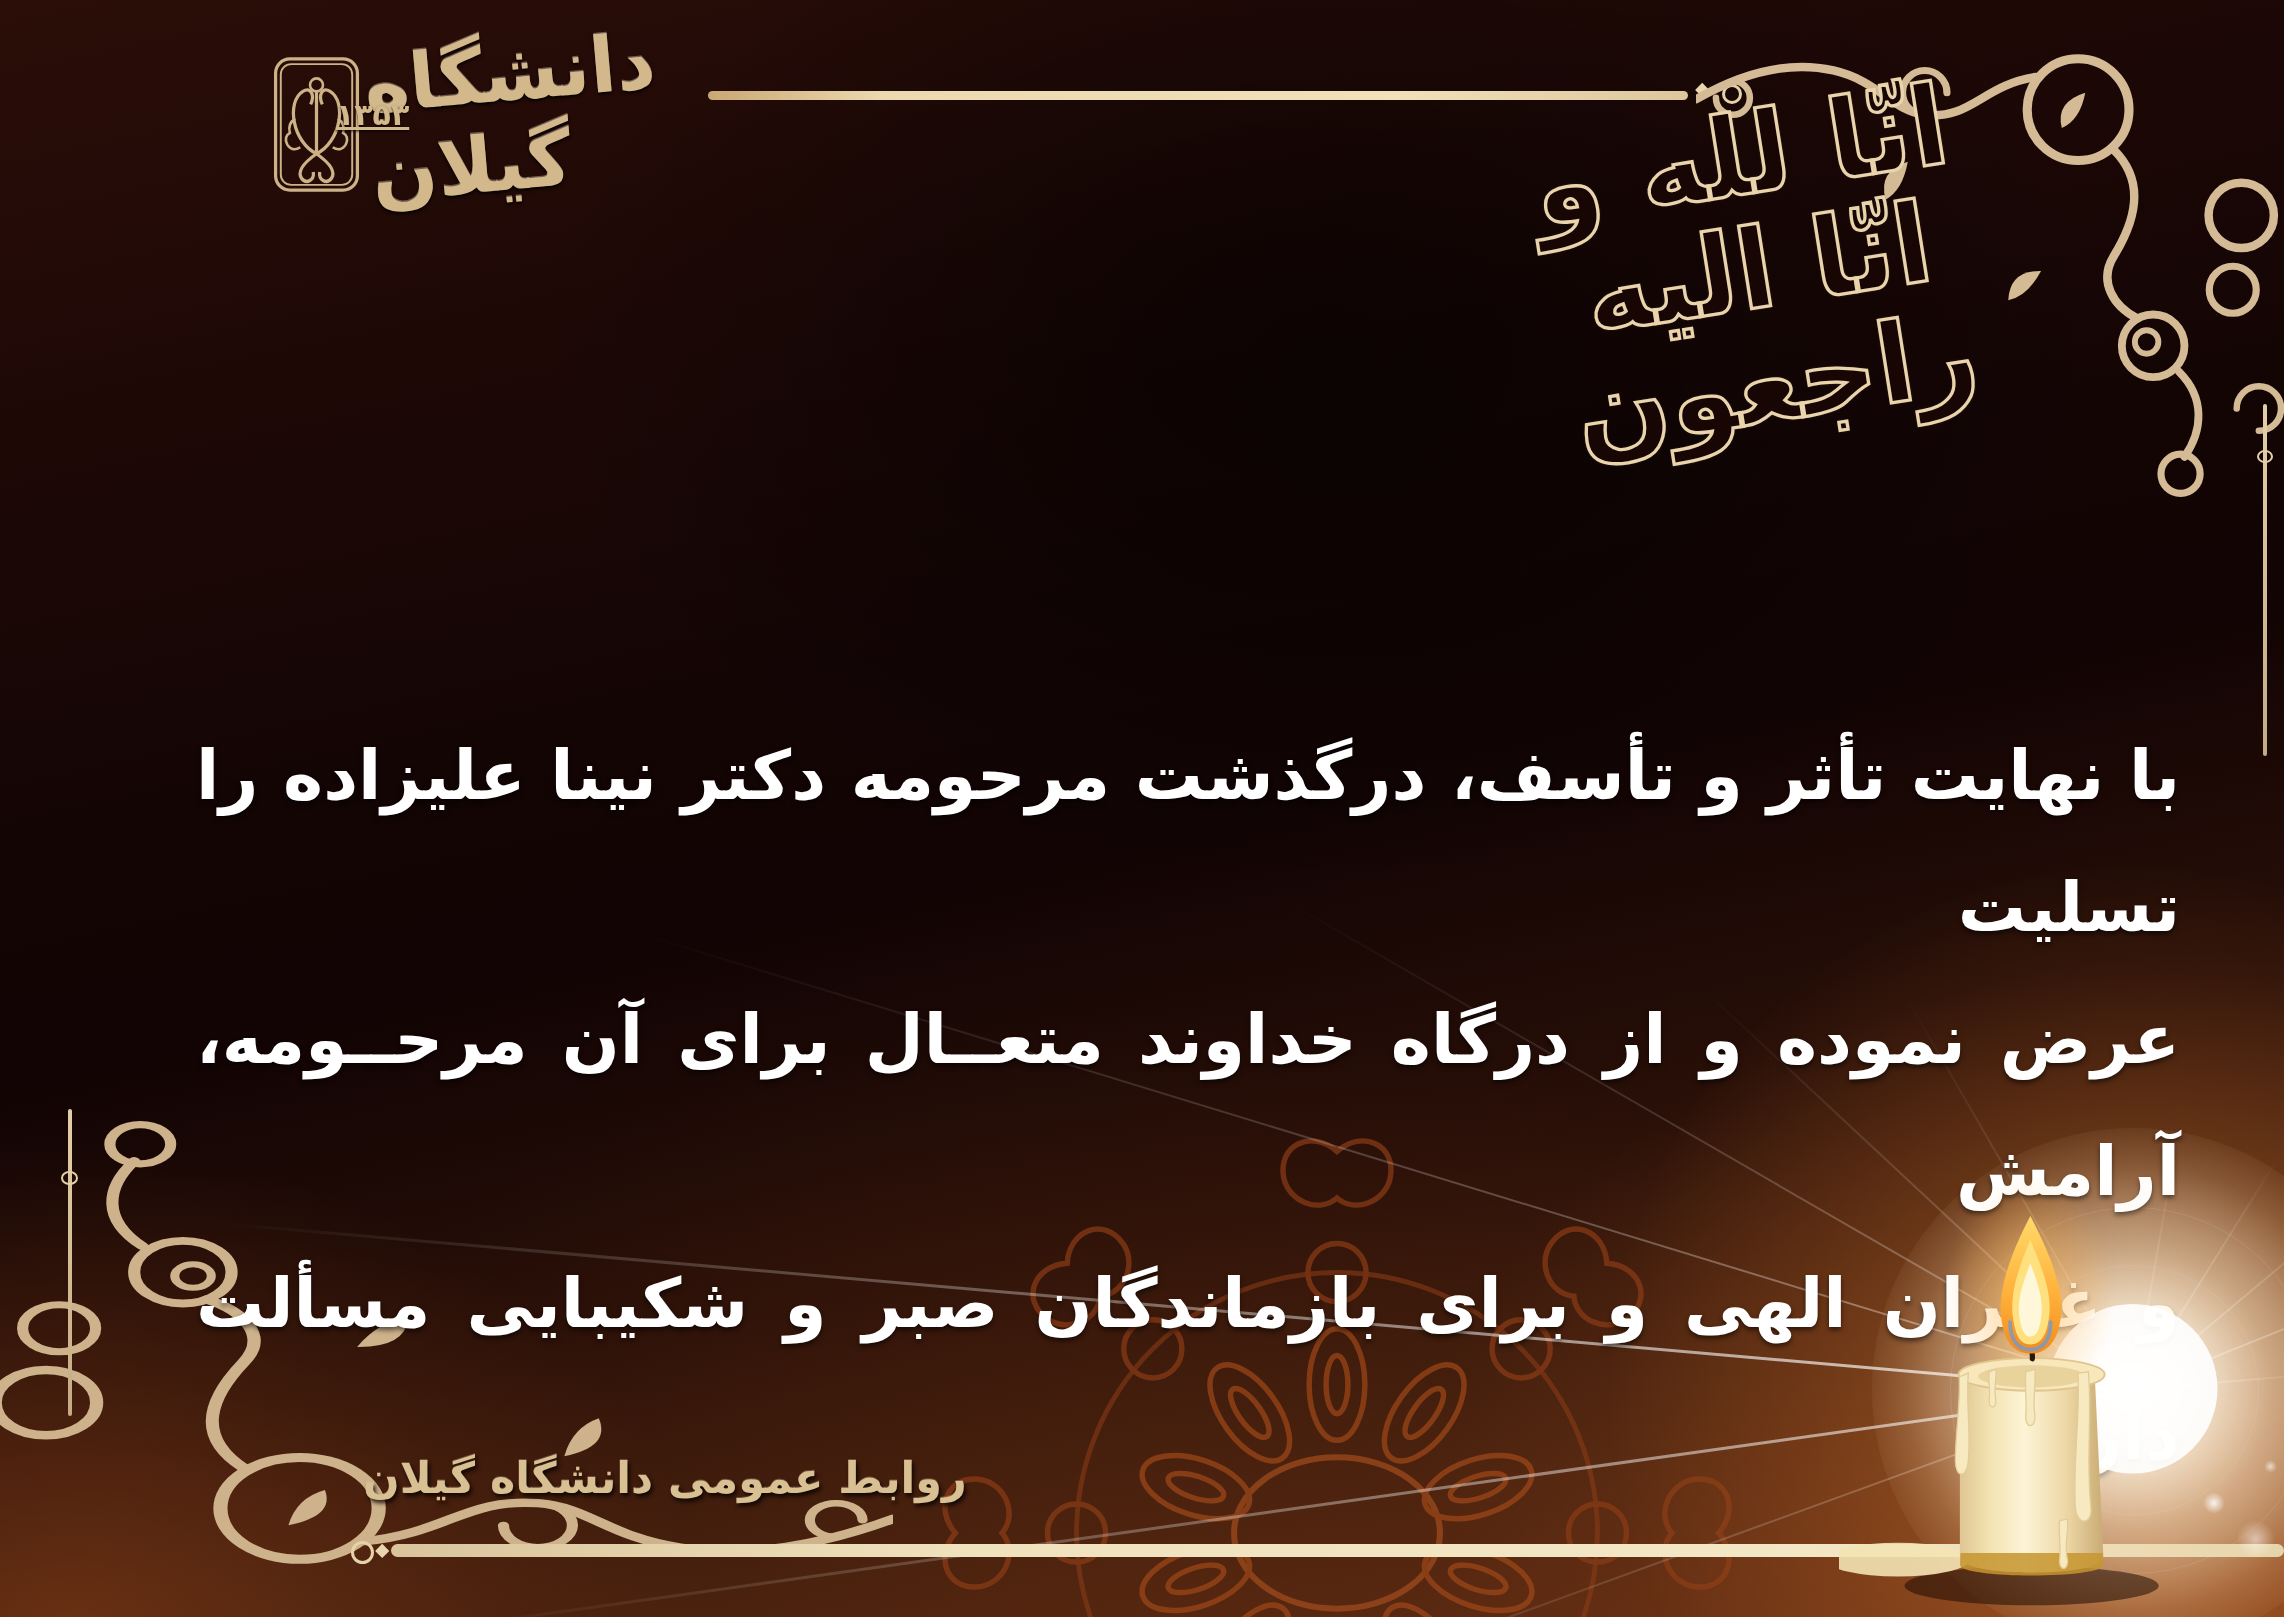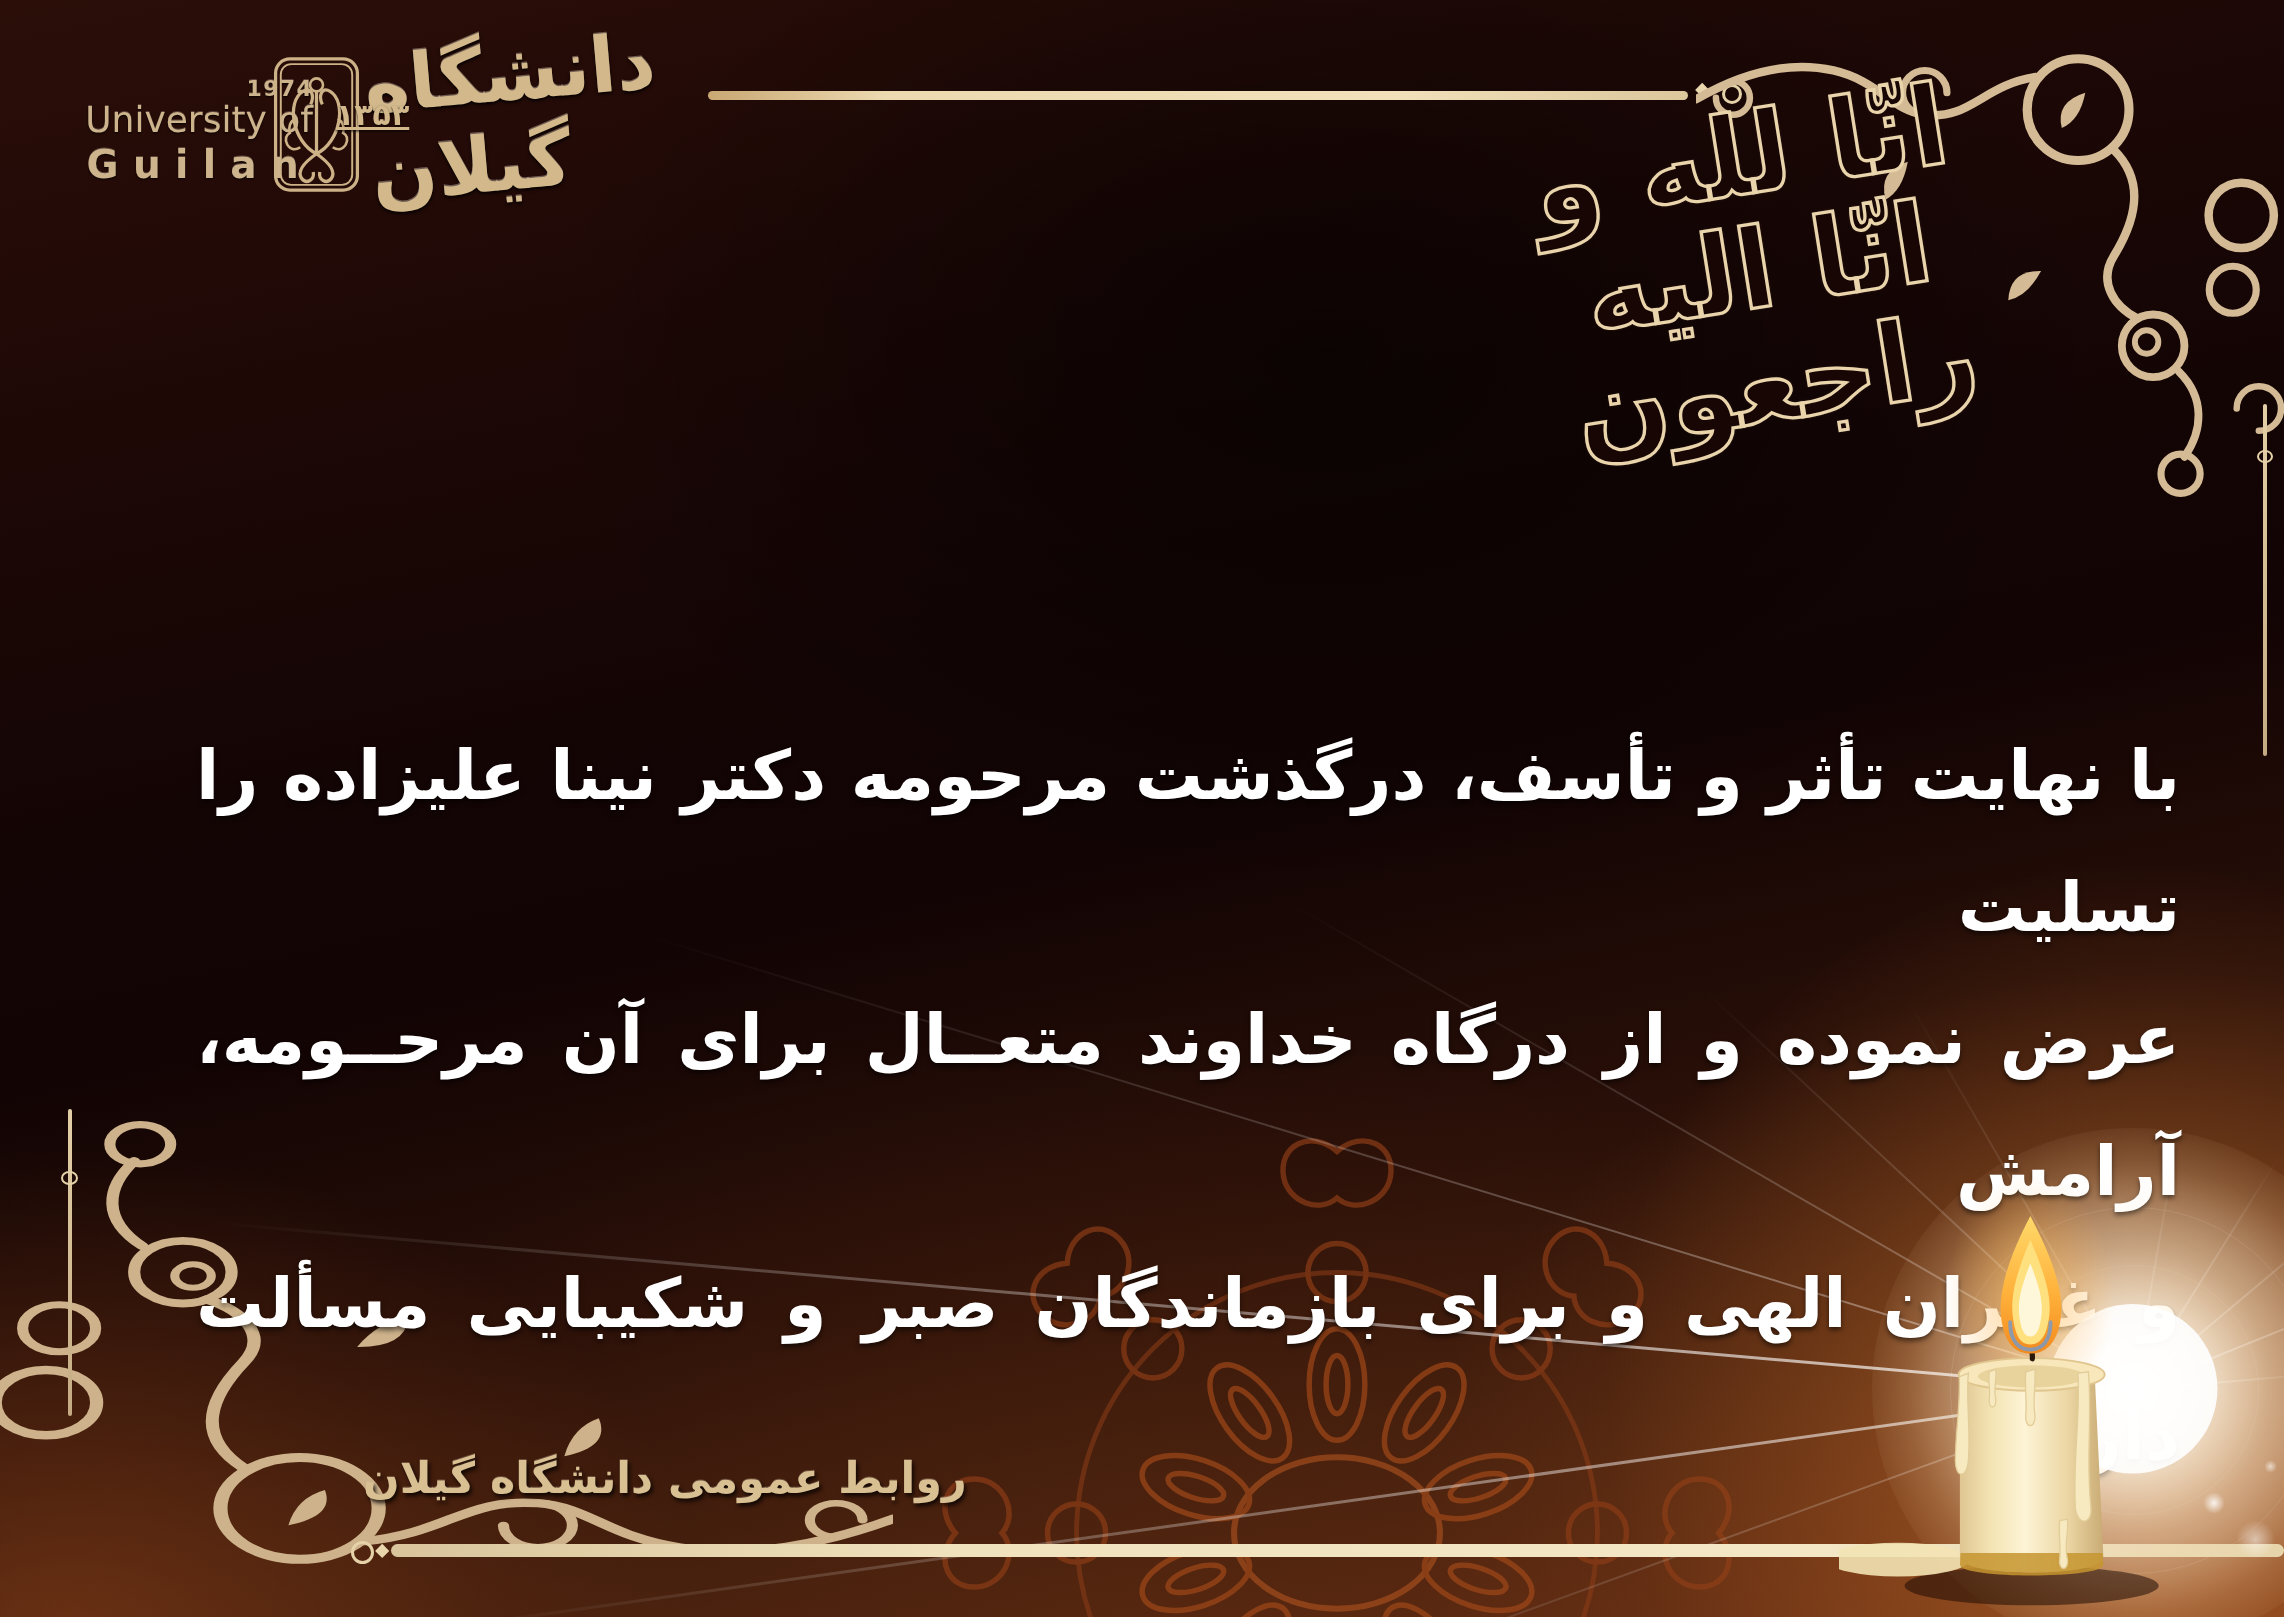--- a/index.html
+++ b/index.html
@@ -174,25 +174,20 @@
       <circle cx="742" cy="726" r="30" stroke-width="11"></circle>
       <circle cx="835" cy="330" r="50" stroke-width="13"></circle>
       <circle cx="822" cy="444" r="36" stroke-width="11"></circle>
       <path d="M290,306 q-12,-44 34,-58 q-8,44 -34,58 Z" fill="#cdb28b" stroke="none"></path>
       <path d="M478,460 q-12,-44 34,-58 q-8,44 -34,58 Z" fill="#cdb28b" stroke="none" transform="rotate(18 478 460)"></path>
     </svg>
   </div>
   <div class="abs rod" style="left:68px;top:1109px;height:307px;"></div>
   <div class="abs ring" style="left:61px;top:1171px;width:13px;height:10.4px;border-width:2.6px;"></div>
 
-  <div class="abs logo-en">
-    <div class="yr">1974</div>
-    <div class="l1">University of</div>
-    <div class="l2">Guilan</div>
-  </div>
   <div class="abs" style="left:273px;top:56px;">
     <svg width="87" height="137" viewBox="0 0 134 210" fill="none" stroke="#cdb287" stroke-width="5">
       <rect x="4" y="4" width="126" height="202" rx="22"></rect>
       <rect x="12" y="12" width="110" height="186" rx="16" stroke-width="3"></rect>
       <circle cx="67" cy="44" r="10" stroke-width="4"></circle>
       <path d="M67,54 L67,150"></path>
       <path d="M67,150 C30,132 20,70 46,54 C60,46 64,62 58,74"></path>
       <path d="M67,150 C104,132 114,70 88,54 C74,46 70,62 76,74"></path>
       <path d="M67,150 C50,162 36,176 44,188 C52,198 64,190 62,178"></path>
       <path d="M67,150 C84,162 98,176 90,188 C82,198 70,190 72,178"></path>

